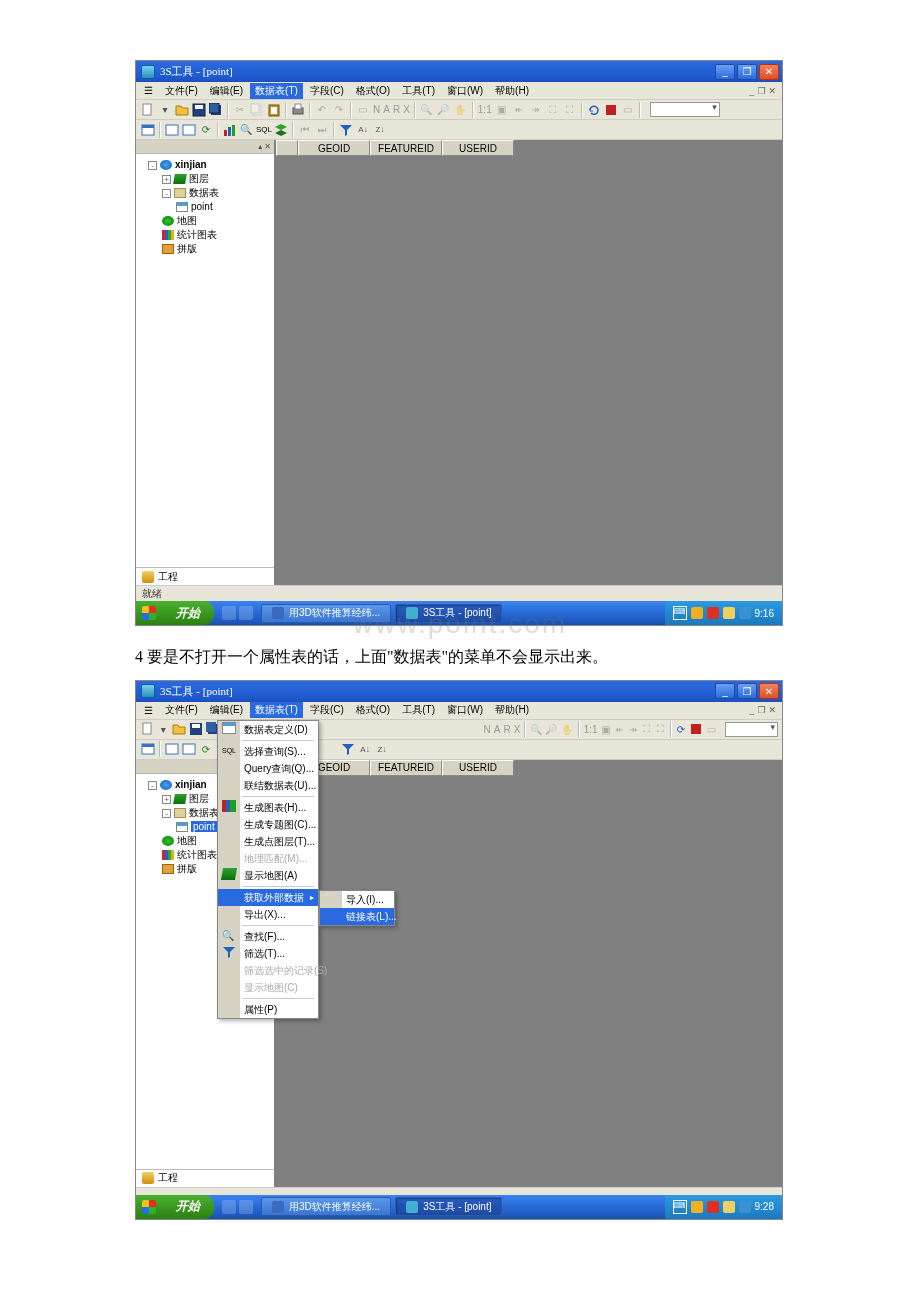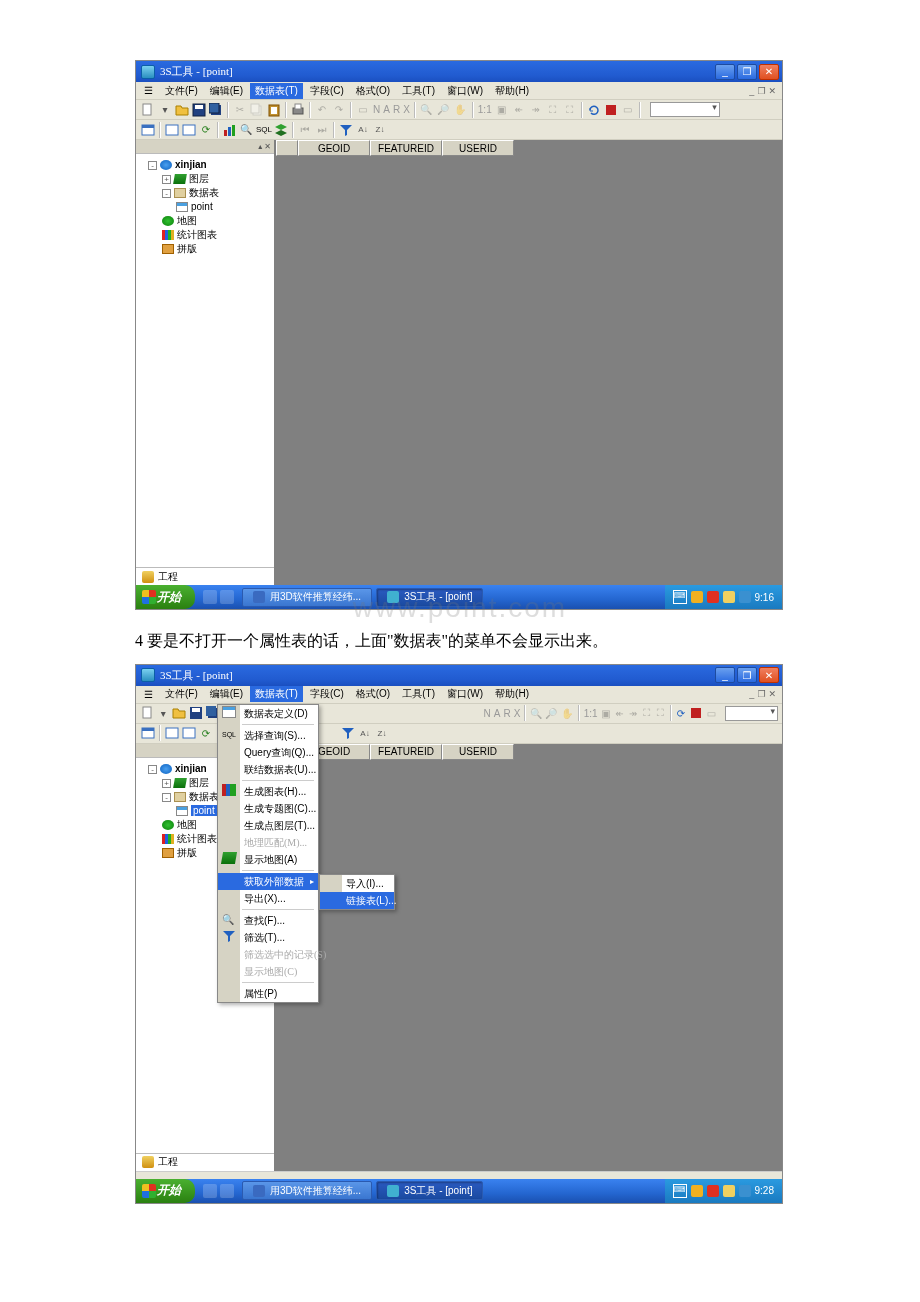--- a/index.html
+++ b/index.html
@@ -51,35 +51,35 @@
   .selnode { background:#2a6ae0; color:#fff; padding:0 2px; }
   .sbtab { height:18px; border-top:1px solid #bbb; display:flex; align-items:center; padding-left:6px; gap:4px; font-size:10px; }
   .sbtab .ico-prj { width:12px; height:12px; background:linear-gradient(#f0d060,#d09010); border-radius:2px; }
   .canvas { flex:1; background:#808080; position:relative; }
   .headers { position:absolute; top:0; left:0; right:0; height:16px; display:flex; }
   .hcell { background:#d6d3c4; border:1px solid #fff; border-right-color:#888; border-bottom-color:#888; font-size:10px; color:#000; display:flex; align-items:center; justify-content:center;text-align:right; }
   
   .status { background:#e8e6d9; height:16px; font-size:10px; color:#333; padding-left:6px; display:flex; align-items:center; border-top:1px solid #ccc; }
   
   .taskbar { background: linear-gradient(#3a82f0,#2466d0 60%,#1a50b0); height:24px; display:flex; align-items:center; color:#fff; font-size:10px; }
-  .startbtn { background: linear-gradient(#4ab030,#2a8010); height:24px; padding:0 14px 0 6px; display:flex; align-items:center; gap:1px; border-radius:0 10px 10px 0; font-style:italic; font-weight:bold; font-size:12px; }
+  .startbtn { background: linear-gradient(#4ab030,#2a8010); height:24px; padding:0 14px 0 6px; display:flex; align-items:center; gap:20px; border-radius:0 10px 10px 0; font-style:italic; font-weight:bold; font-size:12px; }
   .startbtn .flag { width:14px; height:14px; background: conic-gradient(#e03020 0 90deg,#30b030 90deg 180deg,#2070e0 180deg 270deg,#f0c020 270deg); border-radius:2px; }
   .ql { display:flex; gap:3px; padding:0 8px; }
   .ql div { width:14px; height:14px; background:rgba(255,255,255,0.2); border-radius:2px; }
   .taskbtn { background: linear-gradient(#5a96e8,#3a76d0); height:19px; padding:0 10px; display:flex; align-items:center; gap:5px; margin-right:4px; border:1px solid #2a5ab0; border-radius:2px; font-size:10px; }
   .taskbtn.active { background: linear-gradient(#2a5ac0,#1a4aa0); box-shadow: inset 1px 1px 2px rgba(0,0,0,0.3); }
   .taskbtn .ti { width:12px; height:12px; background:#fff; border-radius:2px; }
   .tray { margin-left:auto; background: linear-gradient(#2a9ae0,#1a7ac0); height:24px; padding:0 8px; display:flex; align-items:center; gap:4px; font-size:10px; }
   .tray .ti { width:12px; height:12px; border-radius:2px; }
   
   .dmenu { position:absolute; background:#fff; border:1px solid #888; box-shadow:2px 2px 4px rgba(0,0,0,0.3); font-size:10px; color:#000; }
   .dmenu .icol { position:absolute; left:0; top:0; bottom:0; width:22px; background:#d6d3c4; }
   .drow { position:relative; padding:2px 14px 2px 26px; white-space:nowrap; line-height:13px; }
   .drow.sel { background:#2a6ae0; color:#fff; }
-  .drow.dis { color:#aaa;font-family:Liberation Serif, serif; }
+  .drow.dis { color:#aaa; }
   .drow .arrw { position:absolute; right:4px; top:2px; font-size:8px; }
   .dsep { margin:2px 4px 2px 24px; border-top:1px solid #ccc; }
   .dico { position:absolute; left:4px; top:1px; width:14px; height:12px; z-index:2; }
   
   .wm-wrap { position:relative; height:0; }
   .watermark { position:absolute; left:50%; transform:translateX(-50%); top:-18px; font-size:28px; color:rgba(120,120,120,0.25); font-family:Arial,sans-serif; letter-spacing:2px; pointer-events:none; }
 </style>
 </head>
 <body>
 
@@ -264,20 +264,21 @@
       </div>
       <div class="canvas">
         <div class="headers">
           <div class="hcell" style="width:22px"></div>
           <div class="hcell" style="width:72px">GEOID</div>
           <div class="hcell" style="width:72px">FEATUREID</div>
           <div class="hcell" style="width:72px">USERID</div>
         </div>
       </div>
     </div>
+    <div class="status">就绪</div>
     <div class="taskbar">
       <div class="startbtn">
           <div class="flag"></div>
           <span>开始</span>
         </div>
       <div class="ql">
           <div></div>
           <div></div>
         </div>
       <div class="taskbtn">

